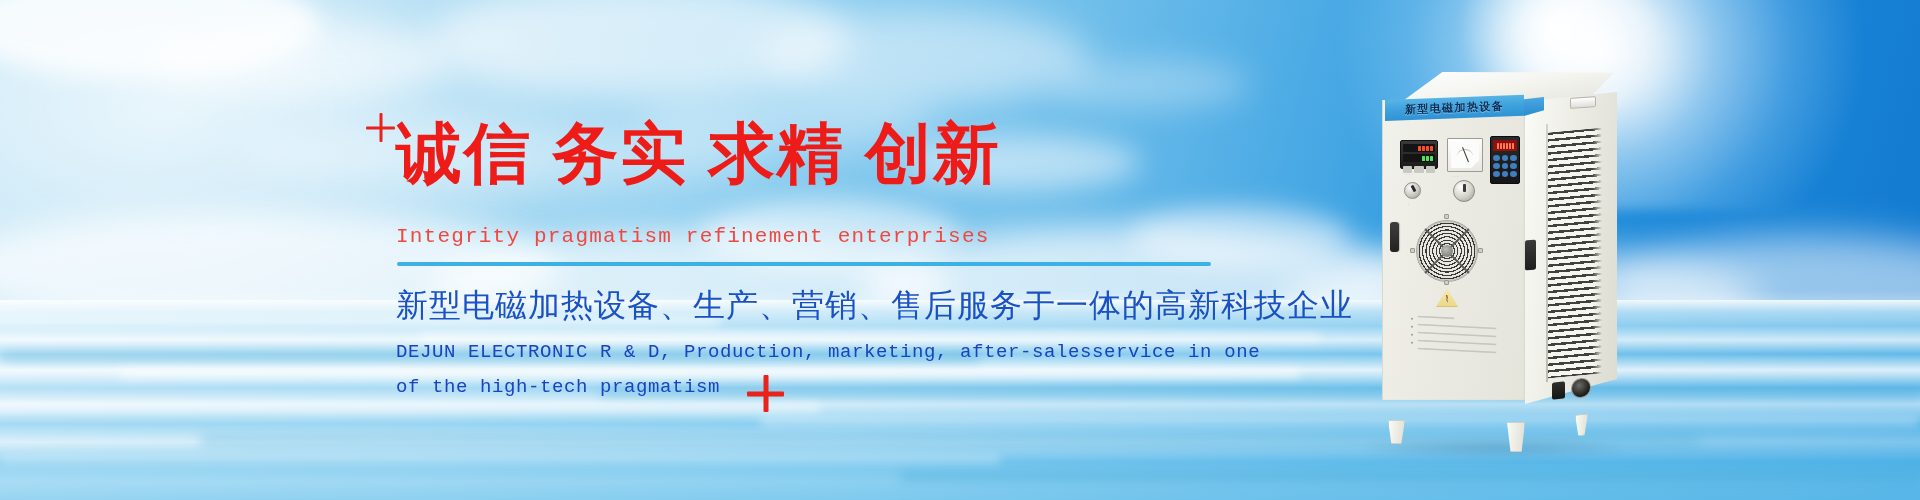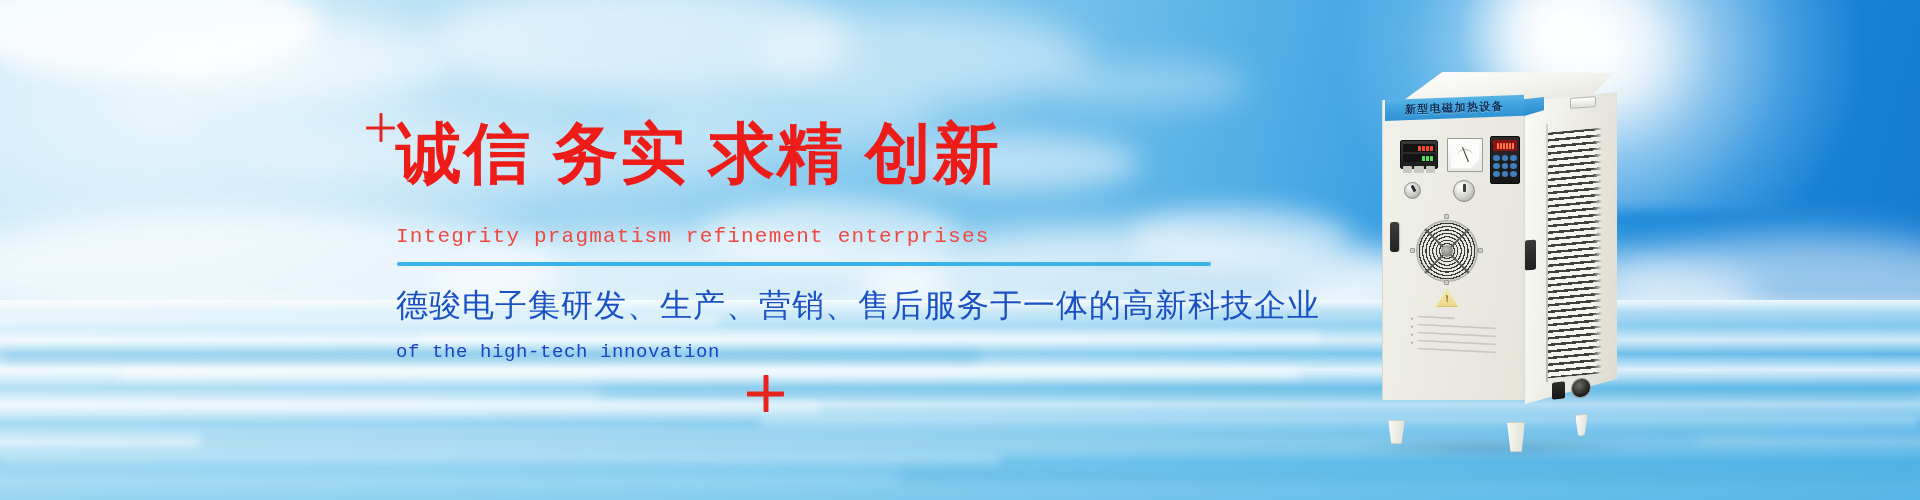--- a/index.html
+++ b/index.html
@@ -443,24 +443,25 @@
   <div class="plus plus-b"></div>
 
   <div class="copy">
 
     <div class="headline-cn">诚信 务实 求精 创新</div>
 
     <div class="headline-en">Integrity  pragmatism  refinement  enterprises</div>
 
     <div class="rule"></div>
 
-    <div class="desc-cn">德骏电子集研发、生产、营销、售后服务于一体的高新科技企业</div>
+    <div class="desc-cn">新型电磁加热设备、生产、营销、售后服务于一体的高新科技企业</div>
 
     <div class="desc-en">
-      <div>of the high-tech innovation</div>
+      <div>DEJUN ELECTRONIC R &amp; D, Production, marketing, after-salesservice in one</div>
+      <div>of the high-tech pragmatism</div>
     </div>
   </div>
 
   <div class="machine">
 
     <div class="m-base-shadow"></div>
 
     <div class="m-top"></div>
     <div class="m-side"></div>
     <div class="m-front"></div>

